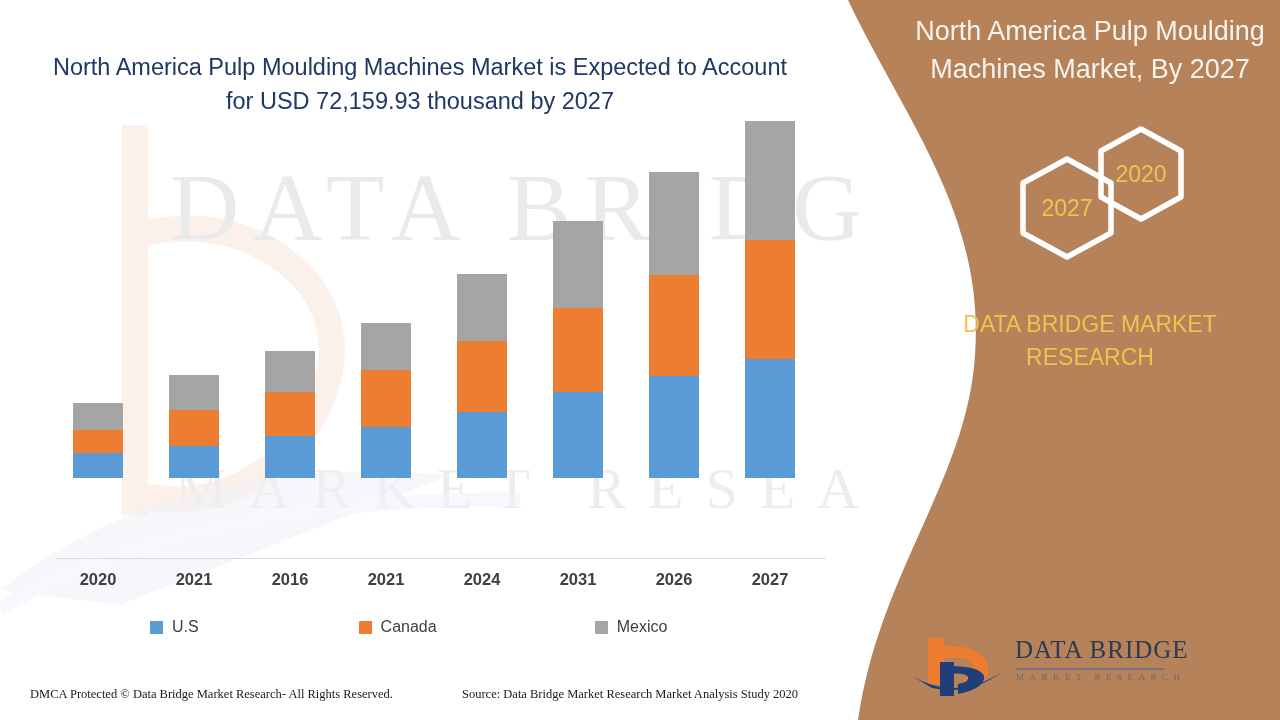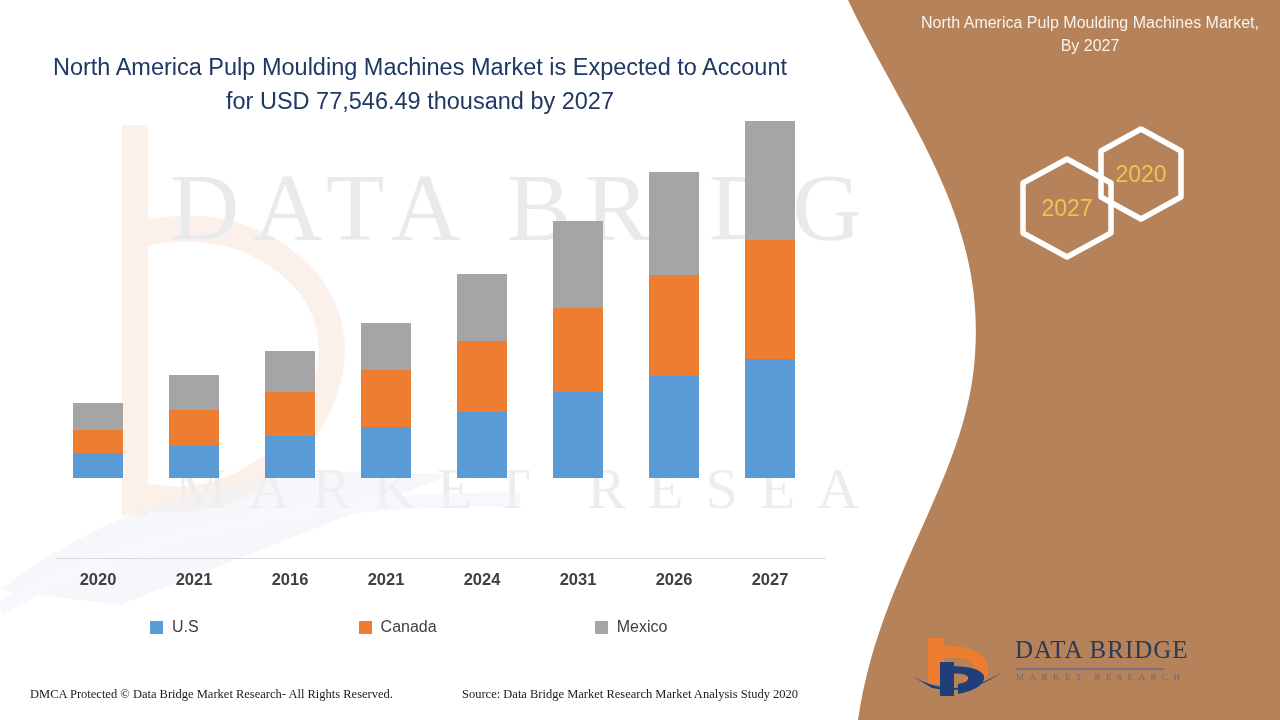--- a/index.html
+++ b/index.html
@@ -149,21 +149,21 @@
     position: absolute;
     left: 900px; top: 0;
     width: 380px; height: 720px;
   }
   .panel-title {
     position: absolute;
     left: 10px; top: 12px;
     width: 360px;
     text-align: center;
     color: #f7f2ec;
-    font-size: 16px;
+    font-size: 27px;
     line-height: 1.42;
     font-family: "Liberation Sans", sans-serif;
   }
   .hexes {
     position: absolute;
     left: 75px; top: 125px;
     width: 250px; height: 170px;
   }
   .hex-label {
     position: absolute;
@@ -220,21 +220,21 @@
       <path d="M40 10 L40 400 M40 120 Q 150 95 215 170 Q 265 240 200 330 Q 130 400 45 380" fill="none" stroke="#e8713a" stroke-width="26"></path>
     </svg>
     <div class="wm-text">DATA BRIDGE</div>
     <div class="wm-text2">MARKET RESEARCH</div>
     <svg class="wm-swoosh" viewBox="0 0 560 180">
       <path d="M0 150 Q 180 10 450 35 Q 300 95 120 165 Z" fill="#eef2f6"></path>
       <path d="M0 168 Q 200 55 520 60" fill="none" stroke="#f0f4f8" stroke-width="14"></path>
     </svg>
   </div>
 
-  <div class="headline">North America Pulp Moulding Machines Market is Expected to Account for USD 77,546.49 thousand by 2027</div>
+  <div class="headline">North America Pulp Moulding Machines Market is Expected to Account for USD 72,159.93 thousand by 2027</div>
 
   <div id="chart-area">
     <div class="axis-line"></div>
 
     <div class="bar-group" style="left:73px; width:50px; height:75px; bottom:162px;">
       <div class="seg mexico" style="top:0px; height:27px;"></div>
       <div class="seg canada" style="top:27px; height:23px;"></div>
       <div class="seg us" style="top:50px; height:25px;"></div>
     </div>
 
@@ -319,20 +319,21 @@
       <svg viewBox="0 0 250 170" width="250" height="170">
 
         <polygon points="48,58 92,34 136,58 136,108 92,132 48,108" fill="none" stroke="#ffffff" stroke-width="5.5" stroke-linejoin="round"></polygon>
 
         <polygon points="126,26 166,4 206,26 206,72 166,94 126,72" fill="none" stroke="#ffffff" stroke-width="5.5" stroke-linejoin="round"></polygon>
       </svg>
       <span class="hex-label" style="left:62px; top:70px; width:60px; text-align:center;">2027</span>
       <span class="hex-label" style="left:136px; top:36px; width:60px; text-align:center;">2020</span>
     </div>
 
+    <div class="brand-sub">DATA BRIDGE MARKET RESEARCH</div>
 
     <div id="logo">
       <svg viewBox="0 0 100 70" width="100" height="70" style="position:absolute;left:0;top:0;">
         <path d="M18 6 L18 52 L34 52 L34 6 Z" fill="#ed7d31"></path>
         <path d="M30 14 Q 72 12 78 34 Q 82 52 54 58 L54 46 Q 66 42 62 32 Q 57 24 30 26 Z" fill="#ed7d31"></path>
         <path d="M2 44 Q 46 70 92 40 Q 60 64 22 56 Z" fill="#1f3f7a"></path>
         <path d="M30 30 L30 64 L44 64 L44 30 Z" fill="#1f3f7a"></path>
         <path d="M40 34 Q 70 34 74 44 Q 76 56 48 62 L48 52 Q 60 50 58 45 Q 55 40 40 42 Z" fill="#1f3f7a"></path>
       </svg>
       <span class="logo-word">DATA BRIDGE</span>

